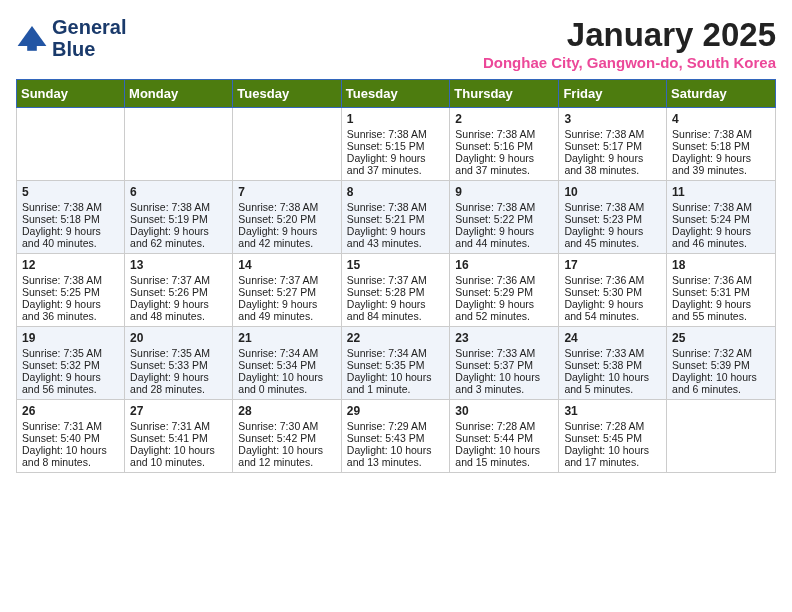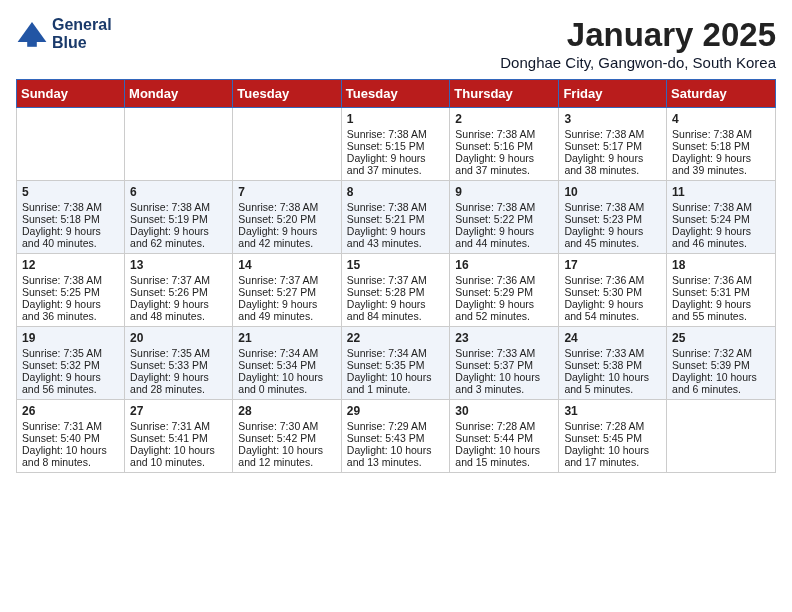--- a/index.html
+++ b/index.html
@@ -16,51 +16,51 @@
       align-items: flex-start;
       margin-bottom: 8px;
     }
     .logo {
       display: flex;
       align-items: center;
     }
     .logo-text {
       display: flex;
       flex-direction: column;
-      font-size: 16px;
+      font-size: 20px;
       font-weight: bold;
       color: #1a3a6b;
       line-height: 1.1;
     }
     .logo-text span:first-child { color: #1a3a6b; }
     .logo-icon {
       width: 32px;
       height: 32px;
       margin-right: 4px;
     }
     .title-block {
       text-align: right;
     }
     .month-title {
       font-size: 33px;
       font-weight: bold;
       color: #222;
     }
     .location {
       font-size: 15px;
-      color: #0f172a;
-      font-weight: normal;
+      color: #ec4899;
+      font-weight: bold;
     }
     .calendar {
       width: 100%;
       border-collapse: collapse;
       border: 1px solid #ccc;
     }
     .calendar th {
-      background: #b91c1c;
+      background: #4d7c0f;
       color: #fff;
       font-size: 13px;
       padding: 6px 4px;
       text-align: left;
       border: 1px solid #3366bb;
     }
     .calendar td {
       border: 1px solid #ccc;
       vertical-align: top;
       padding: 4px 5px;

